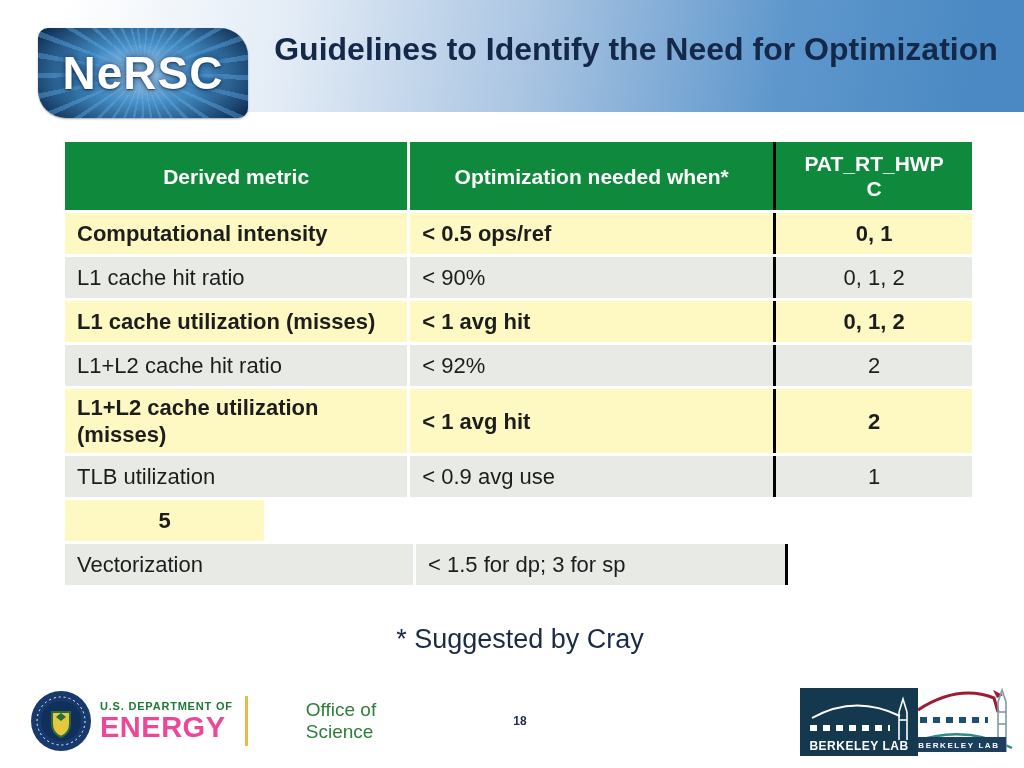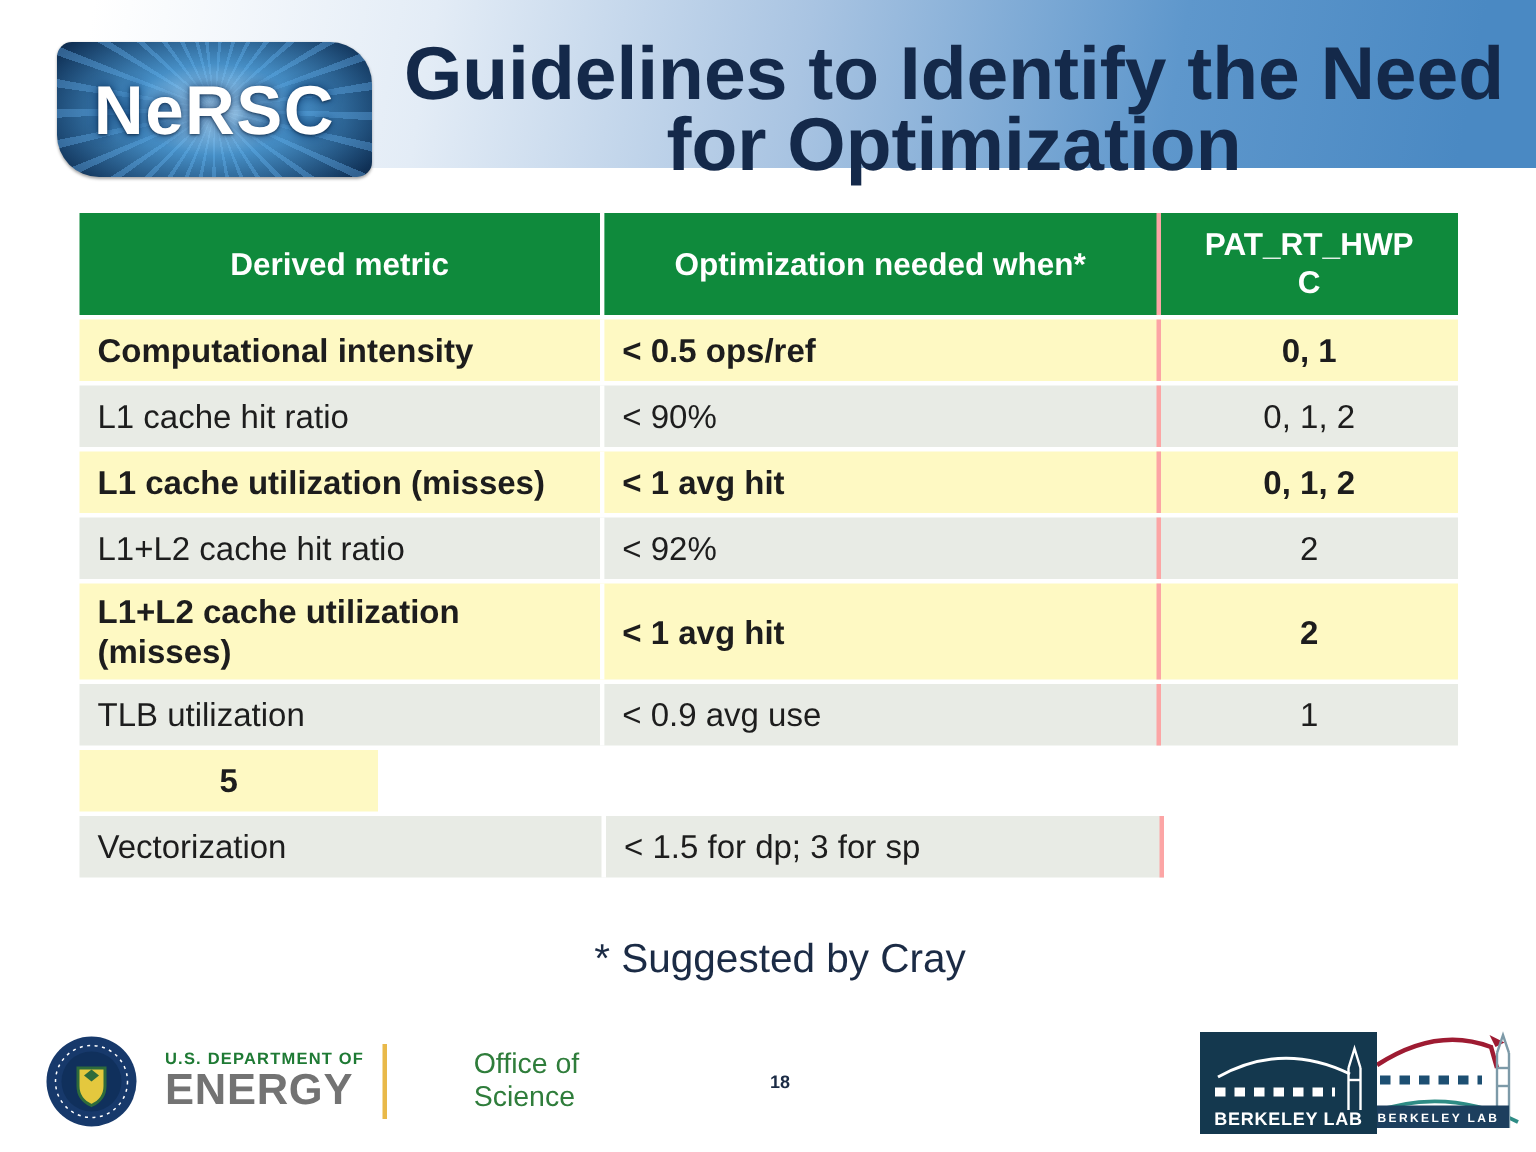--- a/index.html
+++ b/index.html
@@ -23,53 +23,53 @@
     display:flex;align-items:center;justify-content:center;
     box-shadow:0 1px 2px rgba(0,0,0,0.35);
     margin-top:15px;
   }
   .nersc-logo span{
     color:#ffffff;font-weight:bold;font-size:46px;letter-spacing:1px;
     text-shadow:0 0 8px rgba(0,40,90,0.9),0 1px 2px rgba(0,0,0,0.6);
   }
   .slide-title{
     position:absolute;left:258px;top:26px;width:756px;
-    text-align:center;color:#14294a;font-weight:bold;font-size:50px;line-height:47px;
+    text-align:center;color:#14294a;font-weight:bold;font-size:32px;line-height:47px;
   }
   
   .metrics-table{position:absolute;left:53px;top:142px;width:919px;}
-  .trow{display:flex;border-bottom:3px solid #ffffff;}
+  .trow{display:flex;border-bottom:3px solid #ffffff;margin-left:12px;}
   .trow:last-child{border-bottom:none;}
   .cell{box-sizing:border-box;display:flex;align-items:center;padding:5px 12px;
         font-size:22px;color:#1d1d1d;line-height:27px;white-space:pre-line;}
   .c1{width:351px;border-right:3px solid #ffffff;}
-  .c2{width:372px;border-right:3px solid #fca5a5;}
+  .c2{width:372px;border-right:3px solid #000000;}
   .c3{width:199px;justify-content:center;text-align:center;}
   .thead .cell{background:#0f8a3c;color:#ffffff;font-weight:bold;font-size:21px;
                justify-content:center;text-align:center;min-height:68px;line-height:25px;}
   .thead .c3 .wrapbox{display:inline-block;max-width:148px;word-break:break-all;}
   .tbody .cell{min-height:41px;}
   .shade-a .cell{background:#fef9c3;font-weight:bold;}
   .shade-b .cell{background:#e8ebe5;}
   
   .footnote{
     position:absolute;left:0;right:0;top:624px;text-align:center;
     transform:translateX(8px);
     font-size:27px;color:#1b2b45;
   }
   .page-number{
     position:absolute;left:495px;top:714px;width:50px;text-align:center;
     font-size:12px;font-weight:bold;color:#1b2b45;
   }
   
   .doe-logo{position:absolute;left:30px;top:686px;height:70px;display:flex;align-items:center;}
   .doe-seal{width:62px;height:62px;flex:0 0 auto;}
-  .doe-text{margin-left:18px;display:flex;flex-direction:column;justify-content:center;}
+  .doe-text{margin-left:8px;display:flex;flex-direction:column;justify-content:center;}
   .doe-dept{font-size:11px;font-weight:bold;color:#1e7a34;letter-spacing:0.8px;}
-  .doe-energy{font-size:29px;font-weight:bold;color:#737373;letter-spacing:0.5px;line-height:30px;}
+  .doe-energy{font-size:29px;font-weight:bold;color:#ec4899;letter-spacing:0.5px;line-height:30px;}
   .doe-divider{width:3px;height:50px;background:#e9b949;margin:0 10px 0 12px;}
   .doe-office{font-size:19px;color:#2f7d3b;line-height:22px;white-space:pre-line;margin-left:48px;}
   
   .berkeley-logo{position:absolute;left:800px;top:682px;}
 </style>
 </head>
 <body>
 
 <div class="slide">
 

